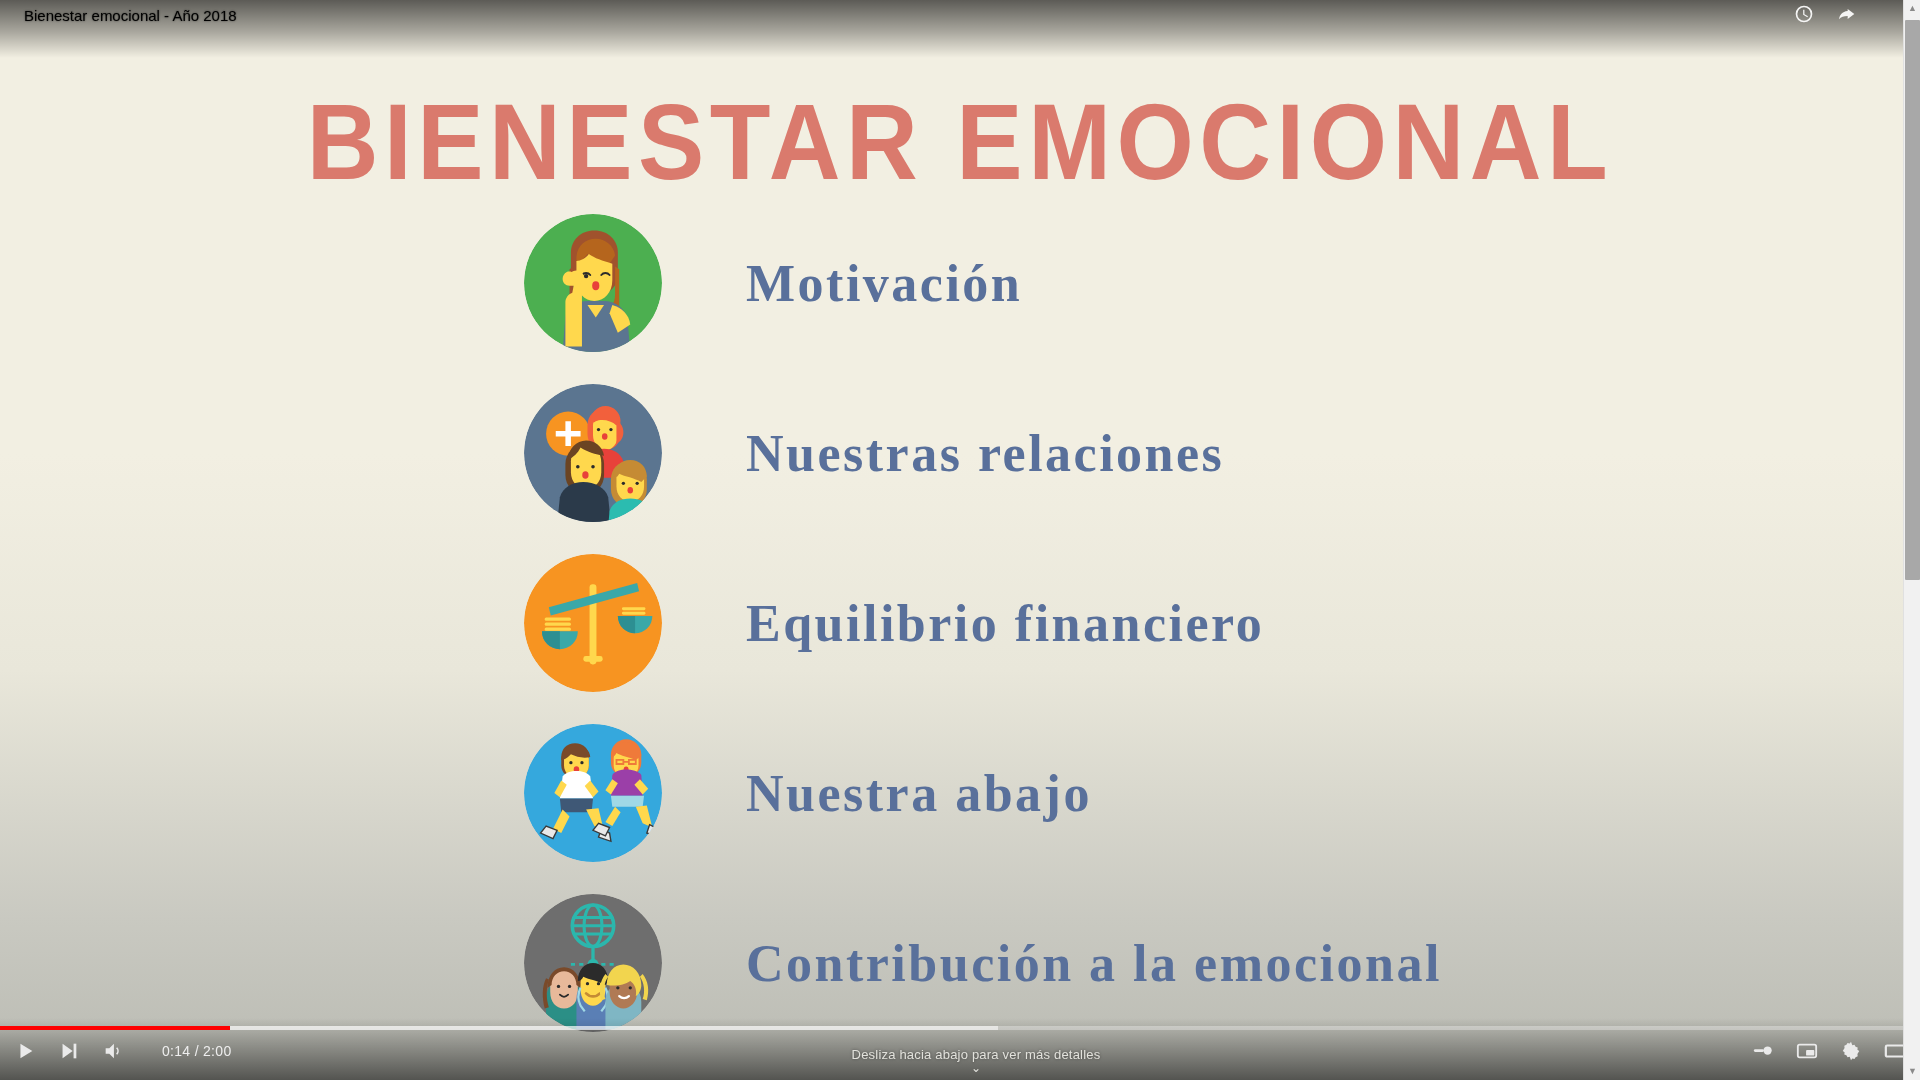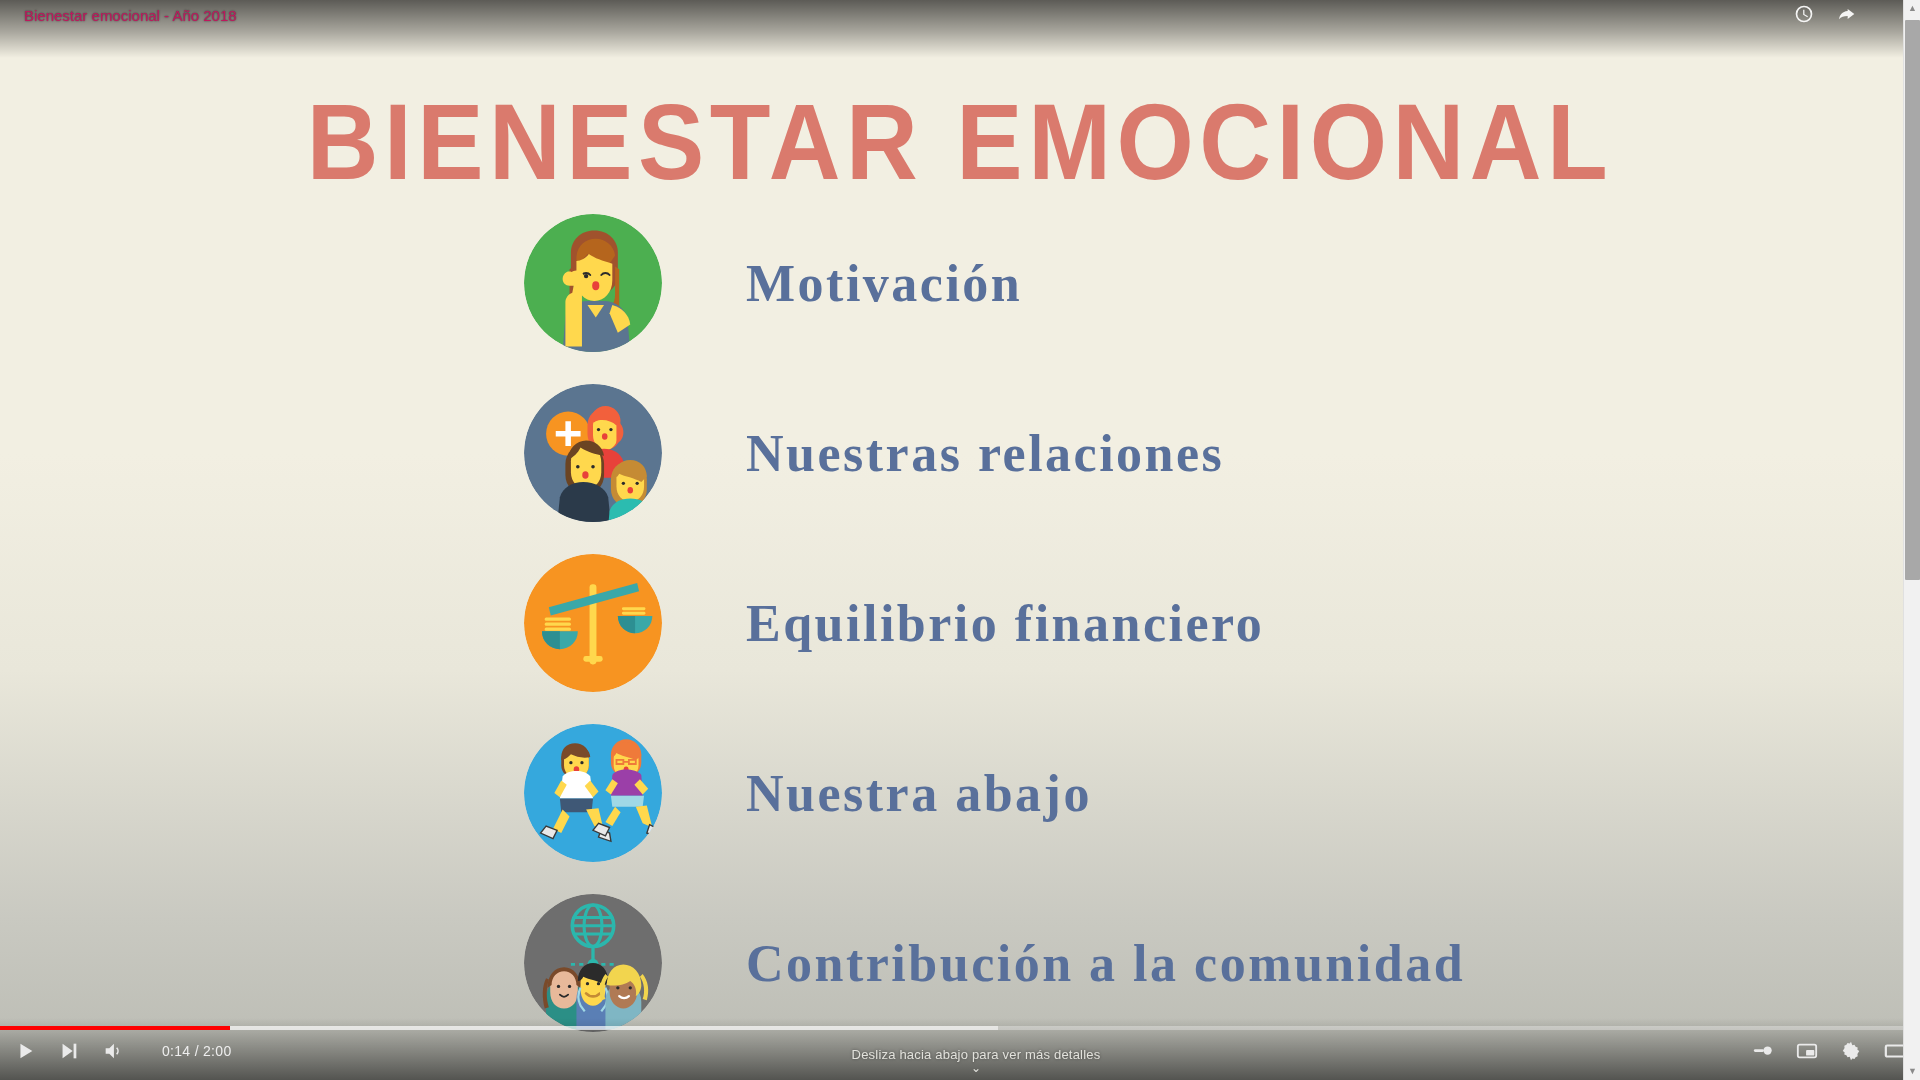--- a/index.html
+++ b/index.html
@@ -51,21 +51,21 @@
   }
 
   
   #top-bar {
     position:absolute; left:0; top:0; width:1920px; height:58px;
     background:linear-gradient(to bottom, rgba(0,0,0,0.62) 0%, rgba(0,0,0,0.30) 55%, rgba(0,0,0,0) 100%);
     pointer-events:none;
   }
   #video-title {
     position:absolute; left:24px; top:7px;
-    color:#be185d; font-size:15px; font-weight:400;
+    color:#000000; font-size:15px; font-weight:400;
     text-shadow:0 0 2px rgba(0,0,0,.6);
     white-space:nowrap;
   }
   #top-actions {
     position:absolute; right:64px; top:4px;
     display:flex; align-items:center; gap:22px;
   }
   .top-ico { width:20px; height:20px; opacity:.92; }
   .top-ico svg { display:block; width:20px; height:20px; fill:#fff; }
 
@@ -287,21 +287,21 @@
             <path d="M59 78c0-8 6-14 13-14s13 6 13 14v20H59z" fill="#7fb6c4"></path>
             <path d="M62 66c0-7 5-12 10-12s10 5 10 12v5c0 7-5 12-10 12s-10-5-10-12z" fill="#b07a54"></path>
             <path d="M60 66c0-9 5-15 12-15s13 6 13 15c0 4-2 7-4 8 1-5-1-9-4-11-4 3-11 4-17 3z" fill="#f2d54e"></path>
             <path d="M61 60c-3 4-4 11-2 16l-3 1c-2-7-1-14 3-19z" fill="#f2d54e"></path>
             <path d="M84 60c3 4 4 11 2 16l3 1c2-7 1-14-3-19z" fill="#f2d54e"></path>
             <circle cx="68" cy="68" r="1.2" fill="#2b2b2b"></circle>
             <circle cx="77" cy="68" r="1.2" fill="#2b2b2b"></circle>
             <path d="M69 74c2 2 5 2 7 0" stroke="#ffffff" stroke-width="1.6" fill="none" stroke-linecap="round"></path>
           </svg>
         </div>
-        <div class="item-label" style="color: rgb(89, 112, 155);">Contribución a la comunidad</div>
+        <div class="item-label" style="color: rgb(89, 112, 155);">Contribución a la emocional</div>
       </div>
 
     </div>
   </div>
 
   <div id="top-bar"></div>
 
   <div id="video-title">Bienestar emocional - Año 2018</div>
 
   <div id="top-actions">

